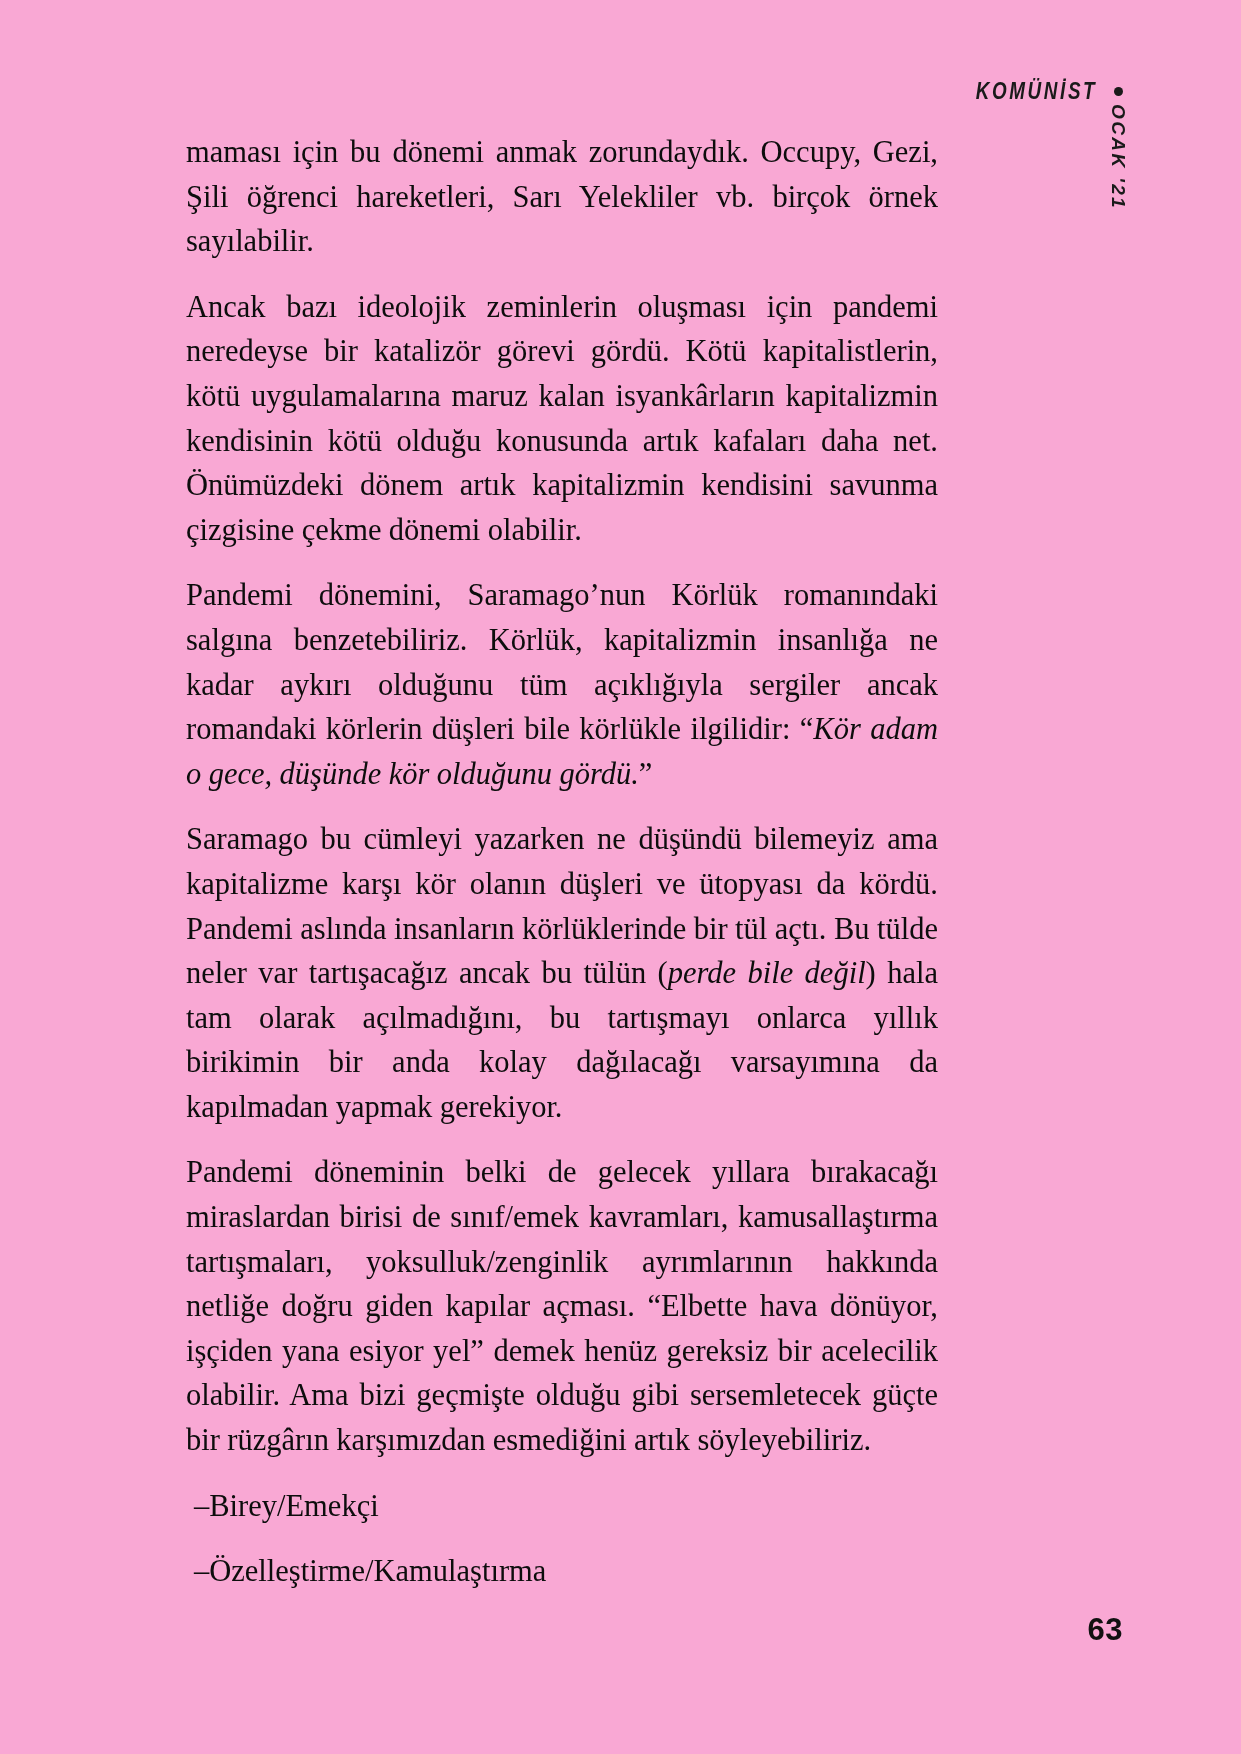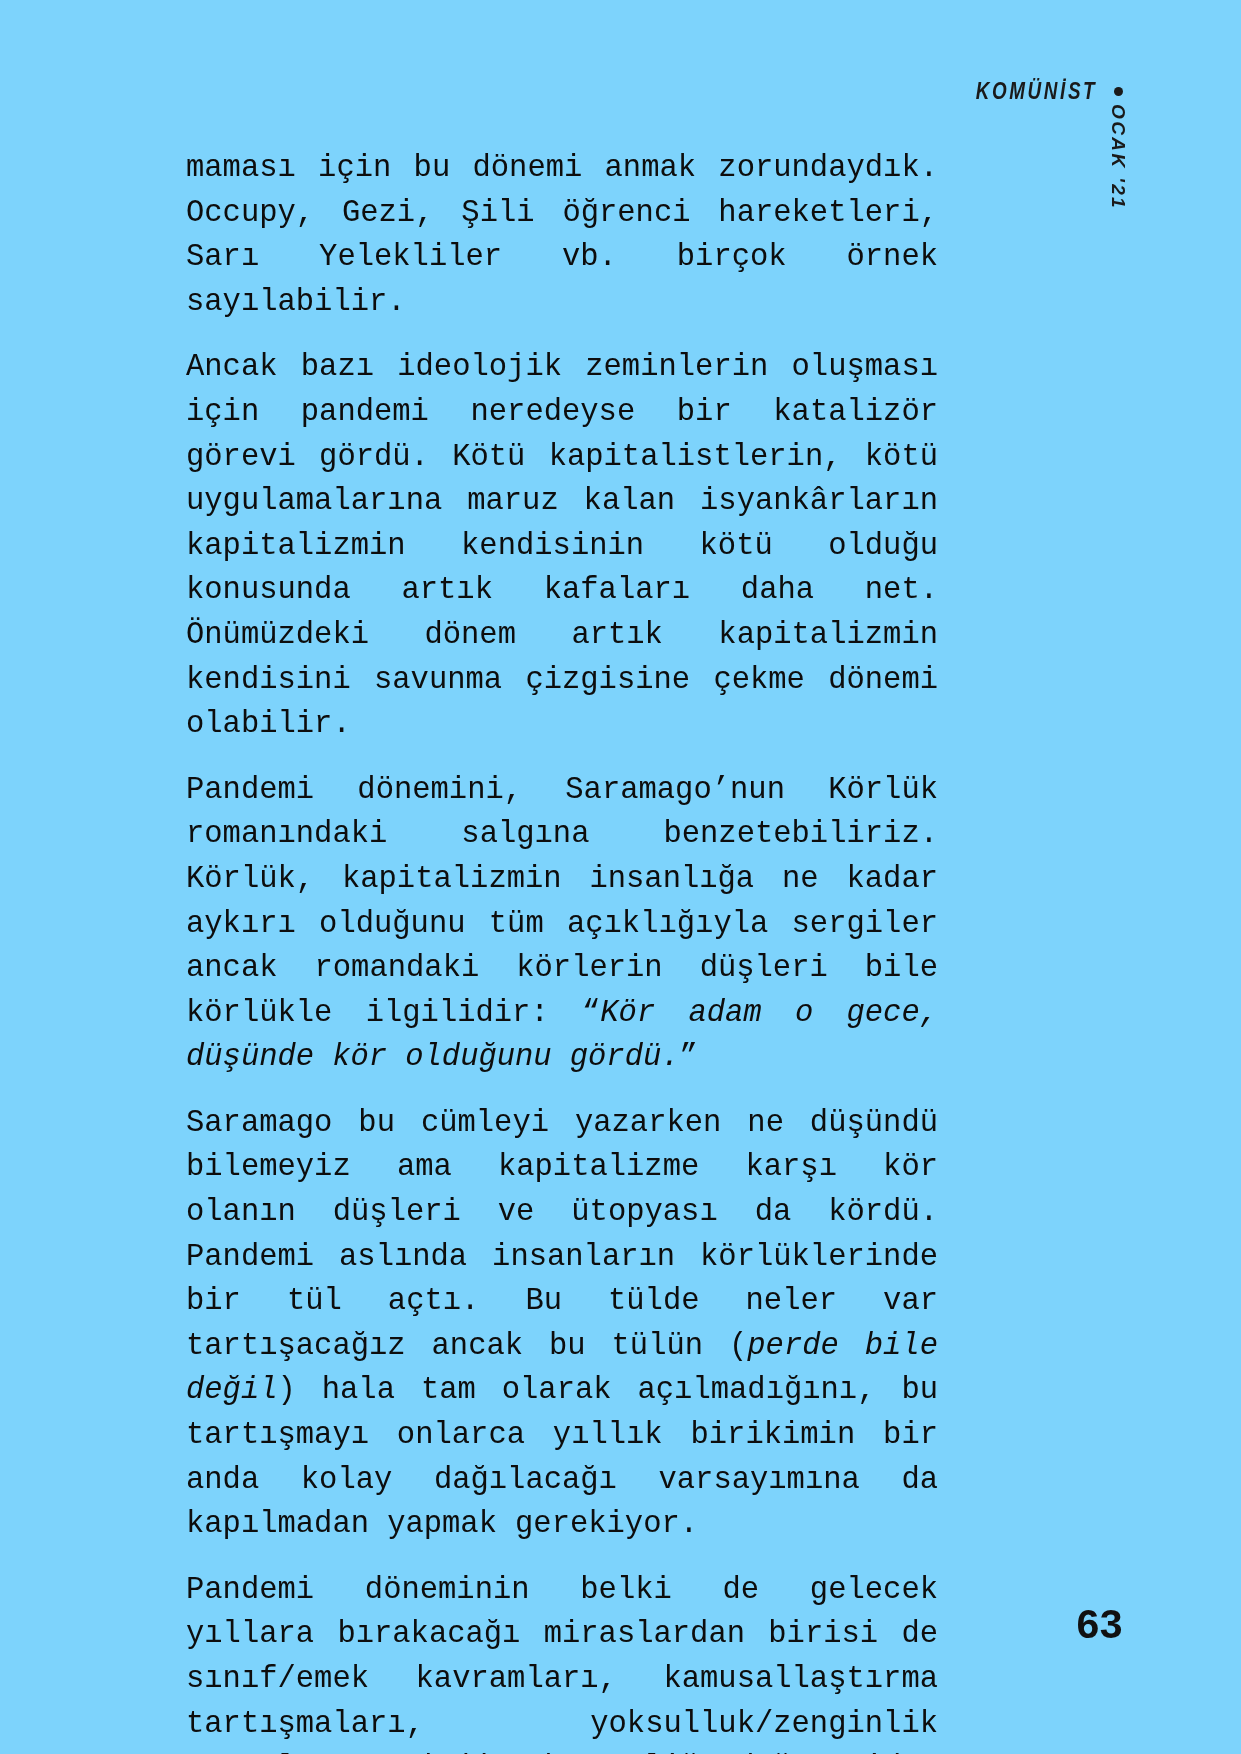--- a/index.html
+++ b/index.html
@@ -6,21 +6,21 @@
   html, body {
     margin: 0;
     padding: 0;
     background: #ffffff;
   }
 
   .page {
     position: relative;
     width: 1241px;
     height: 1754px;
-    background: #7dd3fc;
+    background: #f9a8d4;
     overflow: hidden;
     font-family: "Liberation Serif", "DejaVu Serif", serif;
     color: #0d0d0d;
   }
 
   
   .running-head {
     position: absolute;
     top: 74px;
     right: 118px;
@@ -78,29 +78,28 @@
 
   
   .column {
     position: absolute;
     left: 186px;
     top: 130px;
     width: 752px;
   }
 
   p.para {
-    margin: 16px 0 21px 0;
+    margin: 0 0 21px 0;
     font-size: 30.5px;
     line-height: 44.6px;
     text-align: justify;
     text-justify: inter-word;
     hyphens: manual;
     -webkit-hyphens: manual;
     word-spacing: -0.2px;
-    font-family: Liberation Mono, monospace;
   }
 
   p.para em {
     font-style: italic;
   }
 
   
   ul.dash-list {
     list-style: none;
     margin: 8px;
@@ -115,21 +114,21 @@
     white-space: nowrap;
   }
 
   
   .folio {
     position: absolute;
     right: 118px;
     bottom: 106px;
     font-family: "Liberation Sans", "DejaVu Sans", sans-serif;
     font-weight: 700;
-    font-size: 41px;
+    font-size: 31px;
     letter-spacing: 0.5px;
     color: #111111;
   }
 </style>
 </head>
 <body>
 
 <div class="page">
 
   <div class="running-head">

